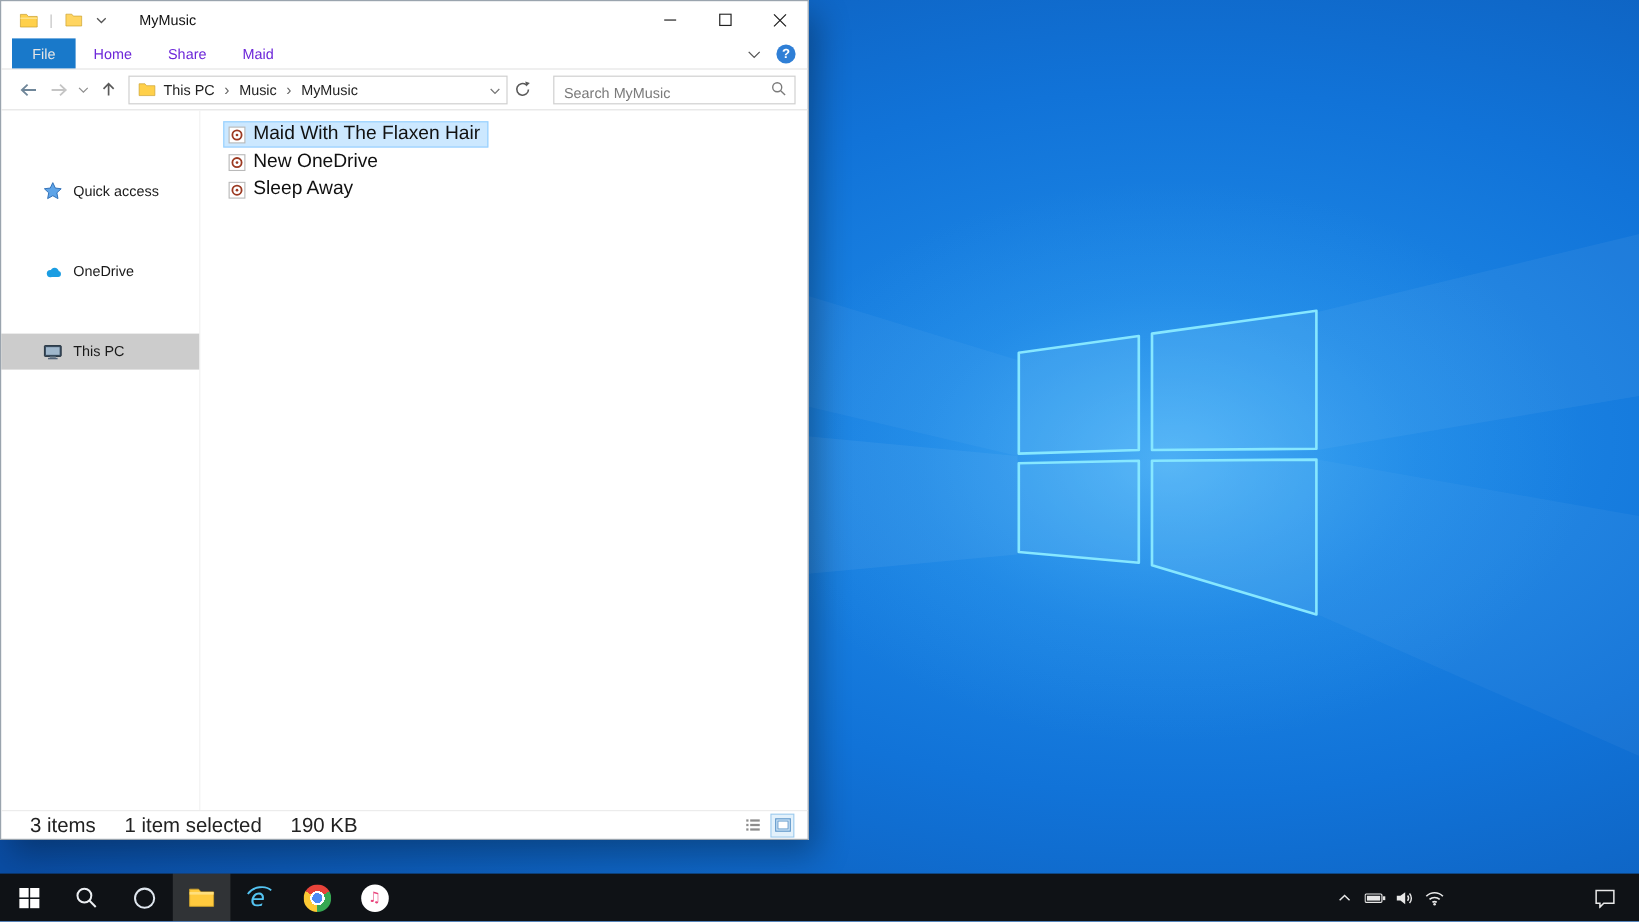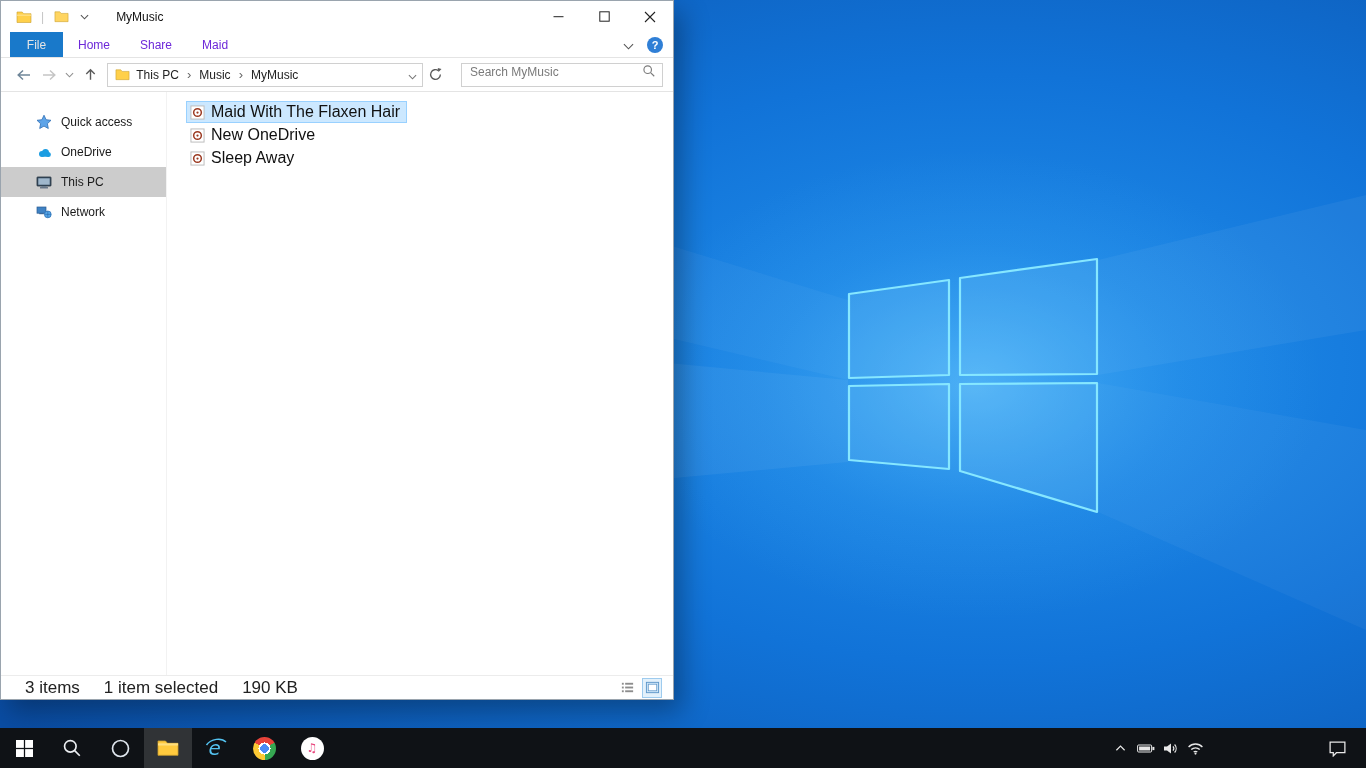--- a/index.html
+++ b/index.html
@@ -28,28 +28,28 @@
             font-weight:bold;display:flex;align-items:center;justify-content:center;}
 
   .toolbar{height:33px;flex:0 0 auto;display:flex;align-items:center;border-bottom:1px solid #e4e4e4;padding:0 10px;}
   .nav-btn{display:flex;align-items:center;justify-content:center;height:100%;}
   .w26{width:26px;} .w16{width:16px;} .w24{width:24px;}
   .address-box{height:24px;box-sizing:border-box;border:1px solid #d0d0d0;display:flex;align-items:center;
                width:322px;padding:0 5px 0 6px;gap:3px;margin-left:4px;background:#fff;}
   .crumb{font-size:12px;color:#222;padding:0 3px;white-space:nowrap;}
   .crumb-sep{font-size:13px;color:#666;padding:0 2px;line-height:1;}
   .addr-spacer{flex:1;}
-  .search-box{height:24px;box-sizing:border-box;border:1px solid #d0d0d0;display:flex;align-items:flex-start;
+  .search-box{height:24px;box-sizing:border-box;border:1px solid #d0d0d0;display:flex;align-items:flex-end;
               width:202px;margin-left:14px;padding:0 6px;background:#fff;gap:47px;}
   .search-box input{border:0;outline:0;flex:1;min-width:0;font-size:12px;font-family:inherit;color:#333;background:transparent;}
   .search-box input::placeholder{color:#7a7a7a;}
 
   .body{flex:1;display:flex;min-height:0;}
   .sidebar{width:166px;flex:0 0 auto;padding-top:15px;border-right:1px solid #f2f2f2;box-sizing:border-box;}
-  .side-item{height:30px;display:flex;align-items:center;padding-left:35px;gap:9px;font-size:12px;color:#1a1a1a;}
+  .side-item{height:30px;display:flex;align-items:center;padding-left:35px;gap:9px;font-size:12px;color:#1a1a1a;margin-top:37px;}
   .side-item.selected{background:#cccccc;}
   .filelist{flex:1;padding:9px 0 0 19px;}
   .file-row{height:20px;display:flex;align-items:center;gap:6px;width:max-content;
             padding:0 6px 0 2px;border:1px solid transparent;font-size:16px;color:#111;margin-bottom:1px;}
   .file-row.selected{background:#cce8ff;border-color:#99d1ff;}
 
   .statusbar{height:23px;flex:0 0 auto;border-top:1px solid #ececec;display:flex;align-items:center;
              font-size:17px;color:#222;padding:0 12px 0 24px;}
   .sb-text{margin-right:24px;}
   .sb-right{margin-left:auto;display:flex;gap:7px;align-items:center;}
@@ -242,31 +242,20 @@
           <span class="ticon">
             <svg width="16" height="16" viewBox="0 0 16 16">
                 <rect x="1" y="3" width="14" height="9" rx="0.6" fill="#3a4e61" stroke="#22303d" stroke-width="0.8"></rect>
                 <rect x="2.3" y="4.3" width="11.4" height="6.4" fill="#9fb7cc"></rect>
                 <rect x="5.5" y="12" width="5" height="1.2" fill="#6b7d8e"></rect>
                 <rect x="4" y="13.2" width="8" height="1.2" fill="#54657a"></rect>
               </svg>
           </span>
           <span>This PC</span>
         </div>
-        <div class="side-item">
-          <span class="ticon">
-            <svg width="16" height="16" viewBox="0 0 16 16">
-                <rect x="1" y="3" width="9" height="6.2" fill="#3f82c4" stroke="#2a5c93" stroke-width="0.7"></rect>
-                <rect x="3.2" y="9.2" width="4.6" height="1" fill="#2a5c93"></rect>
-                <circle cx="11.8" cy="10.4" r="3.4" fill="#56a7e8" stroke="#2a6bb0" stroke-width="0.7"></circle>
-                <path d="M8.6 10.4 h6.4 M11.8 7.2 v6.4" stroke="#1f5b9e" stroke-width="0.5" fill="none"></path>
-              </svg>
-          </span>
-          <span>Network</span>
-        </div>
       </div>
 
       <div class="filelist">
         <div class="file-row selected">
           <span class="ticon">
             <svg width="15" height="15" viewBox="0 0 16 16">
                 <rect x="1" y="1" width="14" height="14" fill="#fff" stroke="#b9b9b9"></rect>
                 <circle cx="8" cy="8" r="4.1" fill="none" stroke="#9c3a22" stroke-width="1.6"></circle>
                 <circle cx="8" cy="8" r="1.2" fill="#9c3a22"></circle>
               </svg>

